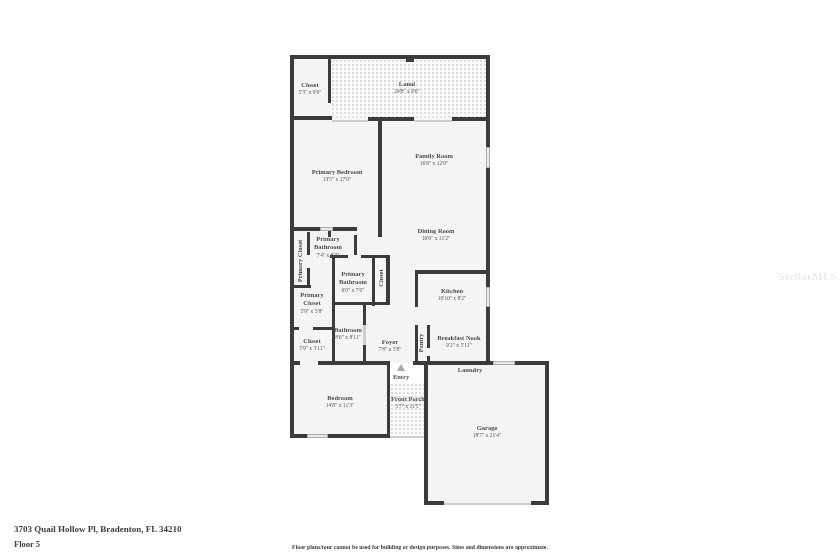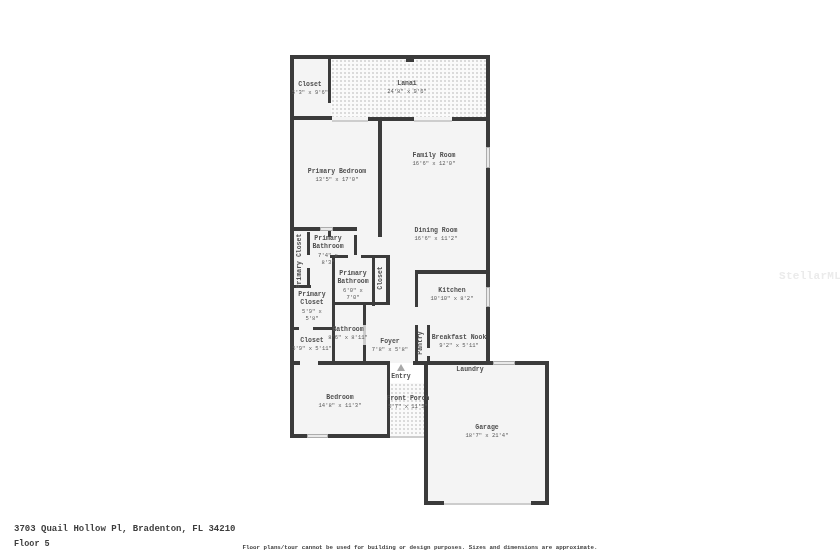--- a/index.html
+++ b/index.html
@@ -1,18 +1,18 @@
 <!DOCTYPE html>
 <html><head>
 <meta charset="utf-8">
 <style>
   html,body { margin:0; padding:0; background:#ffffff; }
   #canvas {
     position:relative; width:840px; height:560px; background:#ffffff;
-    overflow:hidden; font-family:Liberation Mono, monospace;
+    overflow:hidden; font-family:Liberation Serif, serif;
   }
   .fill { position:absolute; background:#f4f4f4; }
   .dots {
     position:absolute; background-color:#fafafa;
     background-image: radial-gradient(#d8d8d8 0.7px, transparent 0.8px);
     background-size:4px 4px;
   }
   .white { position:absolute; background:#ffffff; }
   .w { position:absolute; background:#3b3b3b; }
   .win { position:absolute; background:#e9e9e9; border:1px solid #adadad; box-sizing:border-box; }

